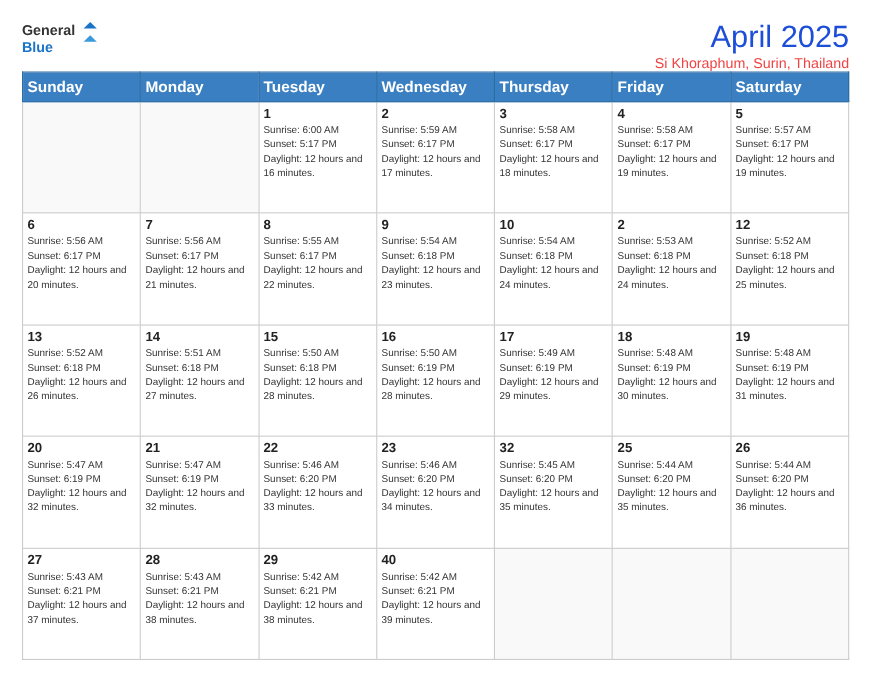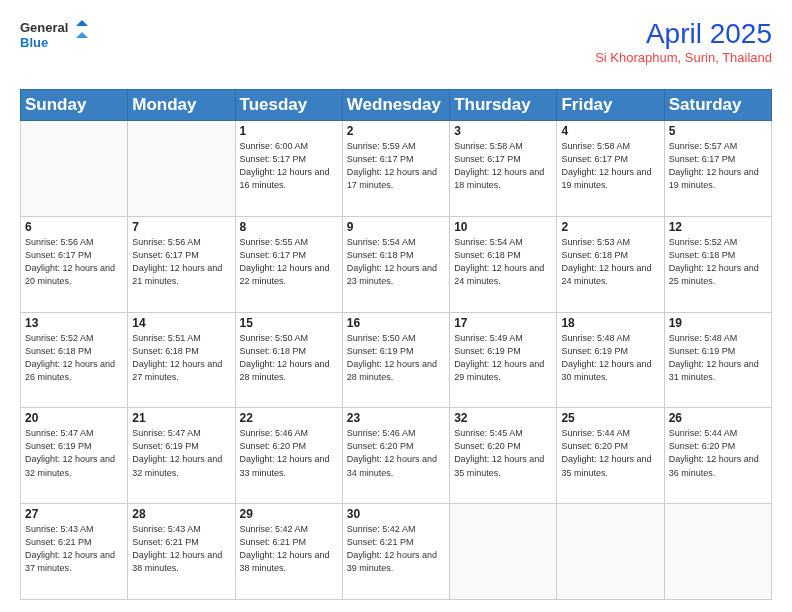--- a/index.html
+++ b/index.html
@@ -14,21 +14,21 @@
       width: 792px;
       height: 612px;
       padding: 18px 20px 12px 20px;
       display: flex;
       flex-direction: column;
     }
     .header {
       display: flex;
       justify-content: space-between;
       align-items: flex-start;
-      margin-bottom: 24px;
+      margin-bottom: 0;
     }
     .logo {
       display: flex;
       align-items: center;
       gap: 0px;
     }
     .title-block {
       text-align: right;
     }
     .title-main {
@@ -42,21 +42,21 @@
     }
     .calendar {
       flex: 1;
       border-collapse: collapse;
       width: 100%;
       table-layout: fixed;
     }
     .calendar thead tr th {
       background: #3a7fc1;
       color: #fff;
-      font-size: 17px;
+      font-size: 14px;
       font-weight: bold;
       padding: 5px 4px;
       border: 1px solid #2e6da4;
       text-align: left;
     }
     .calendar tbody tr td {
       border: 1px solid #ccc;
       vertical-align: top;
       padding: 3px 4px;
       font-size: 9.5px;
@@ -295,21 +295,21 @@
 Sunset: 6:21 PM
 Daylight: 12 hours and 38 minutes.</div>
           </td>
           <td>
             <span class="day-number">29</span>
             <div class="day-info" style="white-space: pre-line;">Sunrise: 5:42 AM
 Sunset: 6:21 PM
 Daylight: 12 hours and 38 minutes.</div>
           </td>
           <td>
-            <span class="day-number">30</span>
+            <span class="day-number">40</span>
             <div class="day-info" style="white-space: pre-line;">Sunrise: 5:42 AM
 Sunset: 6:21 PM
 Daylight: 12 hours and 39 minutes.</div>
           </td>
           <td class="empty"></td>
           <td class="empty"></td>
           <td class="empty"></td>
         </tr>
       </tbody>
   </table>

